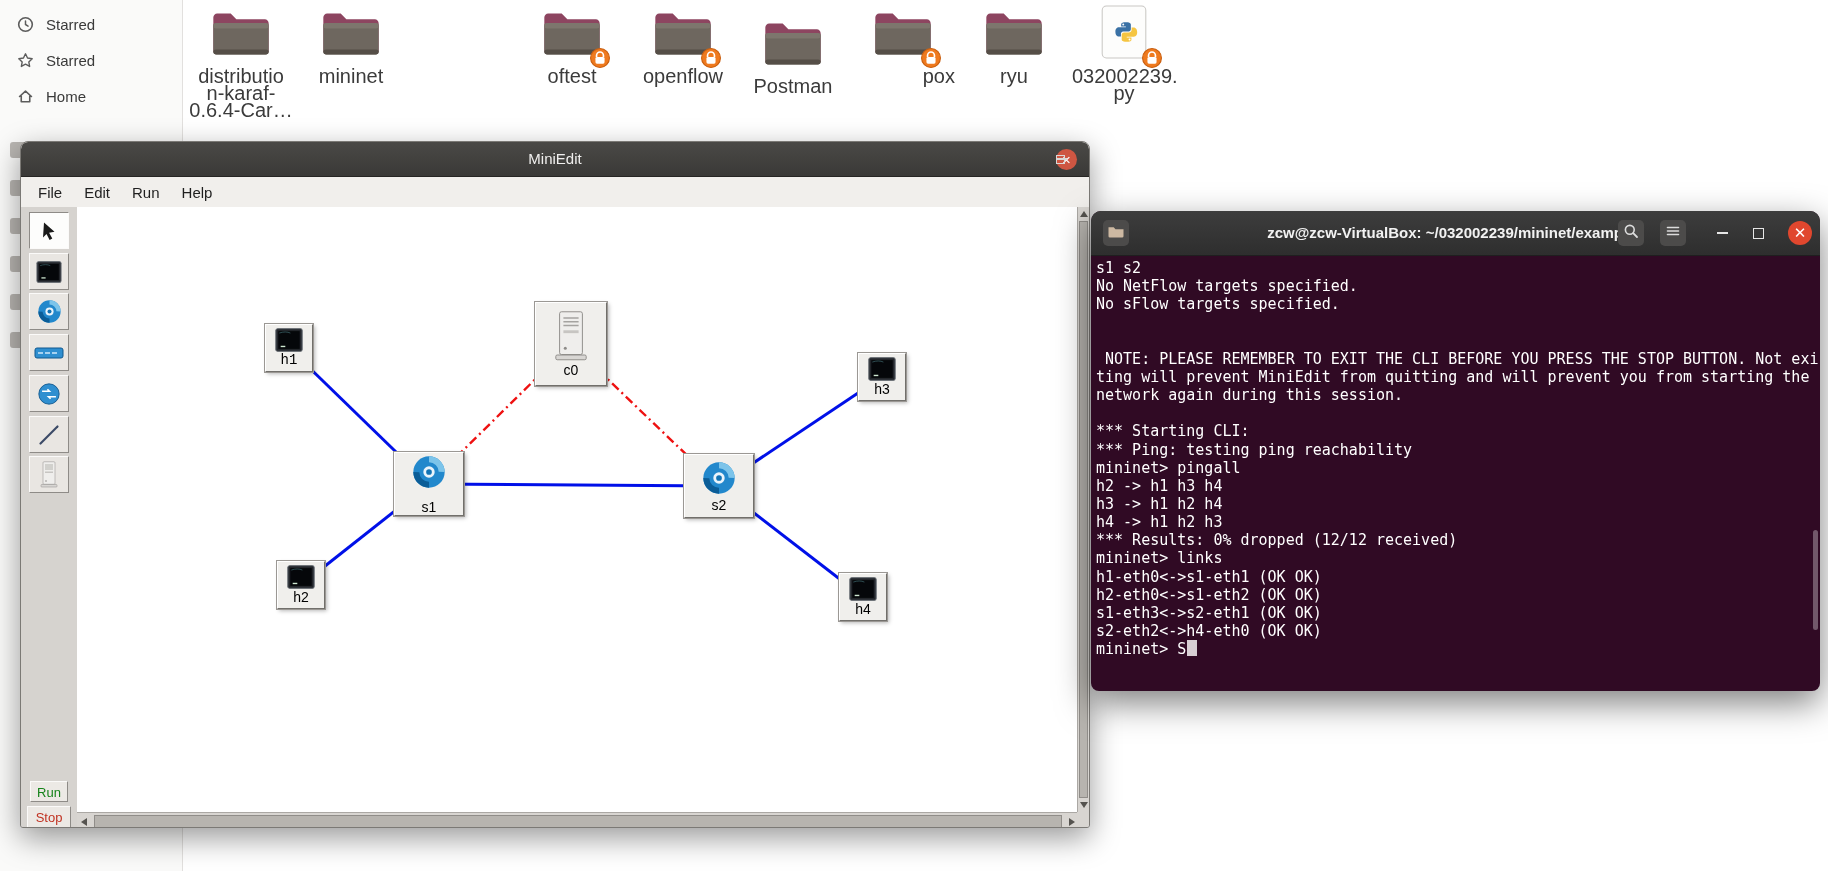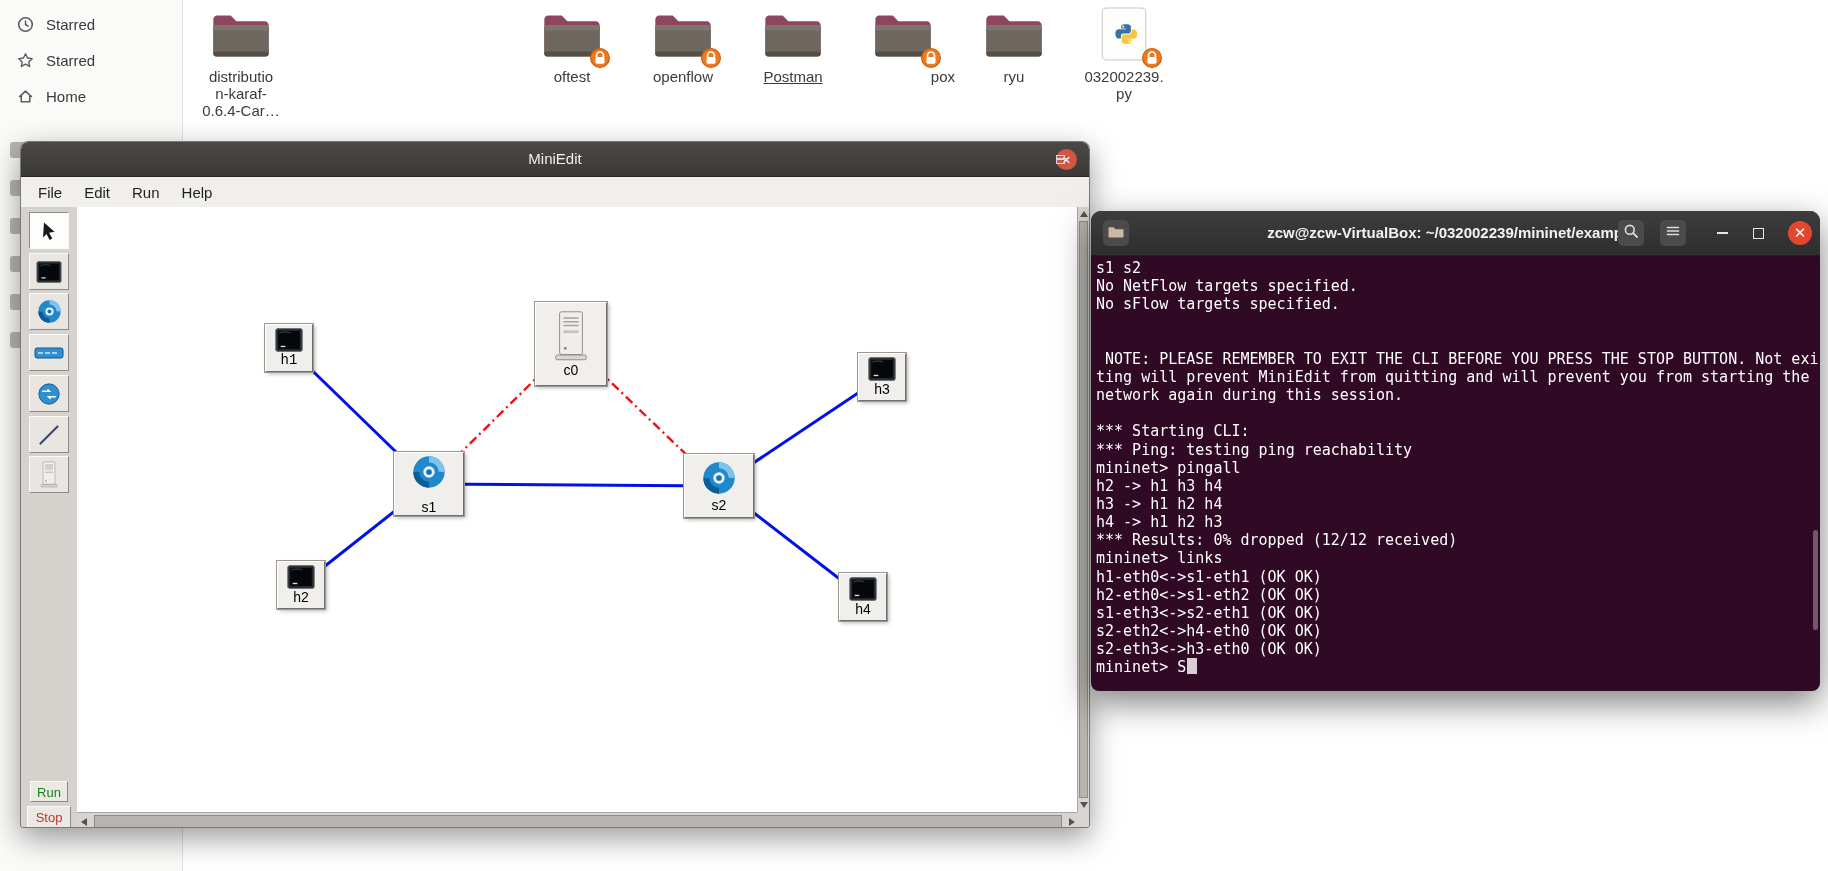--- a/index.html
+++ b/index.html
@@ -6,21 +6,21 @@
   .root{position:relative;width:1828px;height:871px;overflow:hidden;background:#ffffff;
         font-family:"Liberation Sans",sans-serif;-webkit-font-smoothing:antialiased;}
 
   
   .fm-sidebar{position:absolute;left:0;top:0;width:183px;height:871px;background:#fafaf9;
               border-right:1px solid #e2e0de;z-index:1;padding-top:6px;box-sizing:border-box;}
   .sb-item{display:flex;align-items:center;gap:12px;padding:9px 16px;color:#3a3a3a;font-size:15px;cursor:default;}
   .sb-icon{width:18px;height:18px;display:inline-flex;align-items:center;justify-content:center;}
   .sb-partial{position:absolute;left:10px;width:16px;height:16px;background:#b9b6b2;border-radius:3px;}
   .fm-files{position:absolute;left:0;top:0;width:100%;height:140px;z-index:1;}
-  .file-item{position:absolute;width:104px;text-align:center;color:#3b3b3b;font-size:15px;cursor:default;}
+  .file-item{position:absolute;width:104px;text-align:center;color:#3b3b3b;font-size:20px;cursor:default;}
   .file-icon-wrap{height:58px;display:flex;align-items:flex-end;justify-content:center;position:relative;}
   .lock-badge{position:absolute;right:14px;bottom:-4px;line-height:0;}
   .file-label{margin-top:4px;line-height:17px;}
 
   
   .me-window{position:absolute;left:20px;top:141px;width:1070px;height:687px;z-index:5;
              background:#d6d3cf;border:1px solid #7b7975;border-radius:8px 8px 3px 3px;
              box-shadow:0 10px 30px rgba(0,0,0,.4);box-sizing:border-box;overflow:hidden;}
   .me-titlebar{position:relative;height:34px;background:linear-gradient(#4a4946,#3a3937);
                border-radius:7px 7px 0 0;border-bottom:1px solid #262523;}
@@ -134,20 +134,33 @@
               <rect x="3" y="13.5" width="50" height="5" rx="2.5" fill="#7d766d"></rect>
               <rect x="3" y="37.5" width="50" height="4.5" rx="2.2" fill="#554e47"></rect>
             </svg></span>
         </div>
         <div class="file-label">
           <div>distributio</div>
           <div>n-karaf-</div>
           <div>0.6.4-Car…</div>
         </div>
       </div>
+      <div class="file-item" style="left: 299px; top: 6px;">
+        <div class="file-icon-wrap">
+          <span><svg viewBox="0 0 56 46" width="62" height="51">
+              <path d="M3 40V8.5C3 6.6 4.6 5 6.5 5h12.2l5.1 5.2H49.5c1.9 0 3.5 1.6 3.5 3.5V40z" fill="#8d4560"></path>
+              <rect x="3" y="13.5" width="50" height="28.5" rx="3" fill="#6e675f"></rect>
+              <rect x="3" y="13.5" width="50" height="5" rx="2.5" fill="#7d766d"></rect>
+              <rect x="3" y="37.5" width="50" height="4.5" rx="2.2" fill="#554e47"></rect>
+            </svg></span>
+        </div>
+        <div class="file-label">
+          <div>mininet</div>
+        </div>
+      </div>
       <div class="file-item" style="left: 520px; top: 6px;">
         <div class="file-icon-wrap">
           <span><svg viewBox="0 0 56 46" width="62" height="51">
               <path d="M3 40V8.5C3 6.6 4.6 5 6.5 5h12.2l5.1 5.2H49.5c1.9 0 3.5 1.6 3.5 3.5V40z" fill="#8d4560"></path>
               <rect x="3" y="13.5" width="50" height="28.5" rx="3" fill="#6e675f"></rect>
               <rect x="3" y="13.5" width="50" height="5" rx="2.5" fill="#7d766d"></rect>
               <rect x="3" y="37.5" width="50" height="4.5" rx="2.2" fill="#554e47"></rect>
             </svg></span>
           <span class="lock-badge"><svg viewBox="0 0 18 18" width="20" height="20">
               <circle cx="9" cy="9" r="8.5" fill="#ef7a1e" stroke="#c95f10"></circle>
@@ -170,21 +183,21 @@
           <span class="lock-badge"><svg viewBox="0 0 18 18" width="20" height="20">
               <circle cx="9" cy="9" r="8.5" fill="#ef7a1e" stroke="#c95f10"></circle>
               <path d="M5.9 8.3V6.7a3.1 3.1 0 0 1 6.2 0v1.6" fill="none" stroke="#fff" stroke-width="1.5"></path>
               <rect x="4.9" y="8.1" width="8.2" height="6" rx="1.4" fill="#fff"></rect>
             </svg></span>
         </div>
         <div class="file-label">
           <div>openflow</div>
         </div>
       </div>
-      <div class="file-item" style="left: 741px; top: 6px; text-decoration: underline;">
+      <div class="file-item" style="left: 741px; top: 16px;">
         <div class="file-icon-wrap">
           <span><svg viewBox="0 0 56 46" width="62" height="51">
               <path d="M3 40V8.5C3 6.6 4.6 5 6.5 5h12.2l5.1 5.2H49.5c1.9 0 3.5 1.6 3.5 3.5V40z" fill="#8d4560"></path>
               <rect x="3" y="13.5" width="50" height="28.5" rx="3" fill="#6e675f"></rect>
               <rect x="3" y="13.5" width="50" height="5" rx="2.5" fill="#7d766d"></rect>
               <rect x="3" y="37.5" width="50" height="4.5" rx="2.2" fill="#554e47"></rect>
             </svg></span>
         </div>
         <div class="file-label">
           <div>Postman</div>
@@ -458,19 +471,18 @@
         <div class="term-line">mininet&gt; pingall</div>
         <div class="term-line">h2 -&gt; h1 h3 h4</div>
         <div class="term-line">h3 -&gt; h1 h2 h4</div>
         <div class="term-line">h4 -&gt; h1 h2 h3</div>
         <div class="term-line">*** Results: 0% dropped (12/12 received)</div>
         <div class="term-line">mininet&gt; links</div>
         <div class="term-line">h1-eth0&lt;-&gt;s1-eth1 (OK OK)</div>
         <div class="term-line">h2-eth0&lt;-&gt;s1-eth2 (OK OK)</div>
         <div class="term-line">s1-eth3&lt;-&gt;s2-eth1 (OK OK)</div>
         <div class="term-line">s2-eth2&lt;-&gt;h4-eth0 (OK OK)</div>
-        <div class="term-line">s2-eth3&lt;-&gt;h3-eth0 (OK OK)</div>
         <div class="term-line">mininet&gt; S<span class="cursor-block"></span></div>
       </div>
     <div class="term-scroll-thumb"></div>
   </div>
 
 </div>
 
 </body></html>

